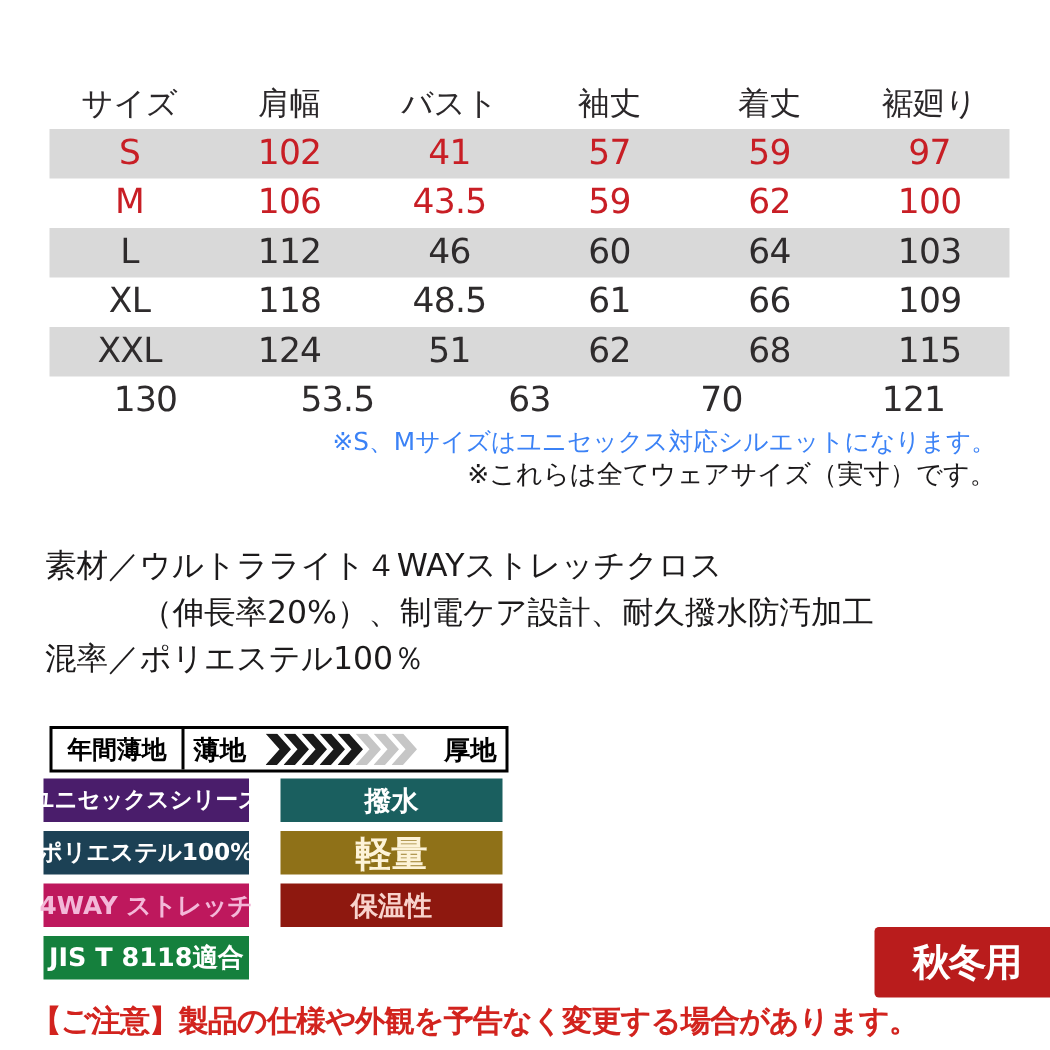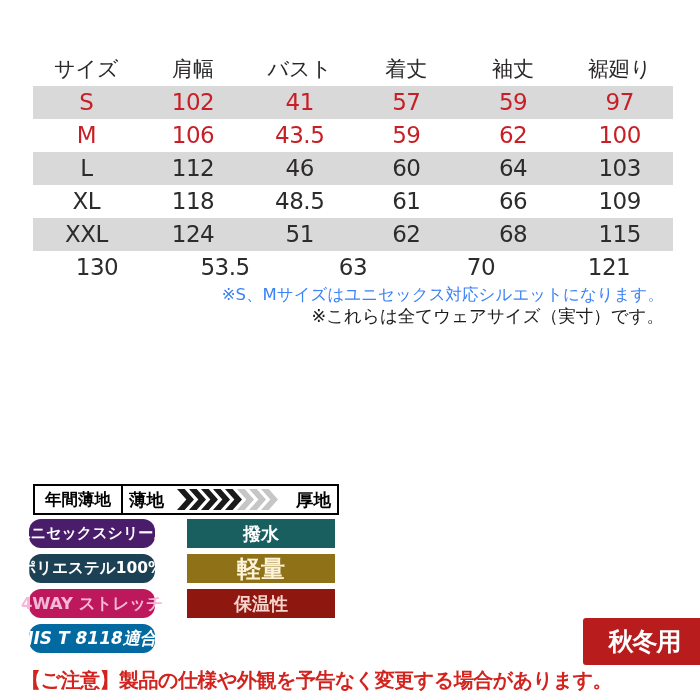--- a/index.html
+++ b/index.html
@@ -36,27 +36,27 @@
   .thick-label { font-size:17.5px; font-weight:bold; color:#000; white-space:nowrap; }
   .chevrons { display:flex; align-items:center; flex:1; justify-content:center; }
   .chev { width:17px; height:21px; margin-left:-5px; flex:none;
     clip-path:polygon(0% 0%, 45% 0%, 100% 50%, 45% 100%, 0% 100%, 55% 50%); }
   .chev.on  { background:#1a1a1a; }
   .chev.off { background:#c6c6c6; }
 
   
   .tag { position:absolute; height:29px; display:flex; align-items:center;
     justify-content:center; color:#fff; font-weight:bold; white-space:nowrap; }
-  .col-l { left:29px; width:126px;border-radius:12px; }
+  .col-l { left:29px; width:137px; }
   .col-r { left:187px; width:148px; }
   .r1 { top:519px; } .r2 { top:554px; } .r3 { top:589px; } .r4 { top:624px; }
   .tag-unisex   { background:#4a1d6b; font-size:15px; }
   .tag-poly     { background:#1c4155; font-size:15.5px; }
   .tag-4way     { background:#be185d; color:#f3b8d8; font-size:16.5px; }
-  .tag-jis      { background:#0369a1; font-size:17px;font-style:italic; }
+  .tag-jis      { background:#15803d; font-size:17px; }
   .tag-hassui   { background:#1a5f5f; font-size:18px; }
   .tag-keiryo   { background:#8f7118; color:#fdf3d8; font-size:24px; }
   .tag-hoon     { background:#8e180f; color:#f8d3cc; font-size:18px; }
 
   
   .season-badge { position:absolute; left:583px; top:618px; width:123px; height:47px;
     background:#b91c1c; border-radius:3px; display:flex; align-items:center;
     justify-content:center; color:#fff; font-weight:bold; font-size:25px;
     letter-spacing:-1px; }
 
@@ -67,22 +67,22 @@
 </head>
 <body>
 
 <div class="sheet">
 
   <div class="size-table">
     <div class="trow head">
       <div class="c">サイズ</div>
       <div class="c">肩幅</div>
       <div class="c">バスト</div>
+      <div class="c">袖丈</div>
       <div class="c">着丈</div>
-      <div class="c">袖丈</div>
       <div class="c">裾廻り</div>
     </div>
 
     <div class="trow gray red">
       <div class="c">S</div>
       <div class="c">102</div>
       <div class="c">41</div>
       <div class="c">57</div>
       <div class="c">59</div>
       <div class="c">97</div>
@@ -129,20 +129,25 @@
       <div class="c">53.5</div>
       <div class="c">63</div>
       <div class="c">70</div>
       <div class="c">121</div>
     </div>
   </div>
 
   <div class="note note-pink">※S、Mサイズはユニセックス対応シルエットになります。</div>
   <div class="note note-black">※これらは全てウェアサイズ（実寸）です。</div>
 
+  <div class="material">
+    <div>素材／ウルトラライト４WAYストレッチクロス</div>
+    <div class="indent">（伸長率20%）、制電ケア設計、耐久撥水防汚加工</div>
+    <div>混率／ポリエステル100％</div>
+  </div>
 
   <div class="thick-bar">
     <div class="thick-left">年間薄地</div>
     <div class="thick-right">
       <span class="thick-label">薄地</span>
       <span class="chevrons">
         <span class="chev on"></span>
         <span class="chev on"></span>
         <span class="chev on"></span>
         <span class="chev on"></span>

